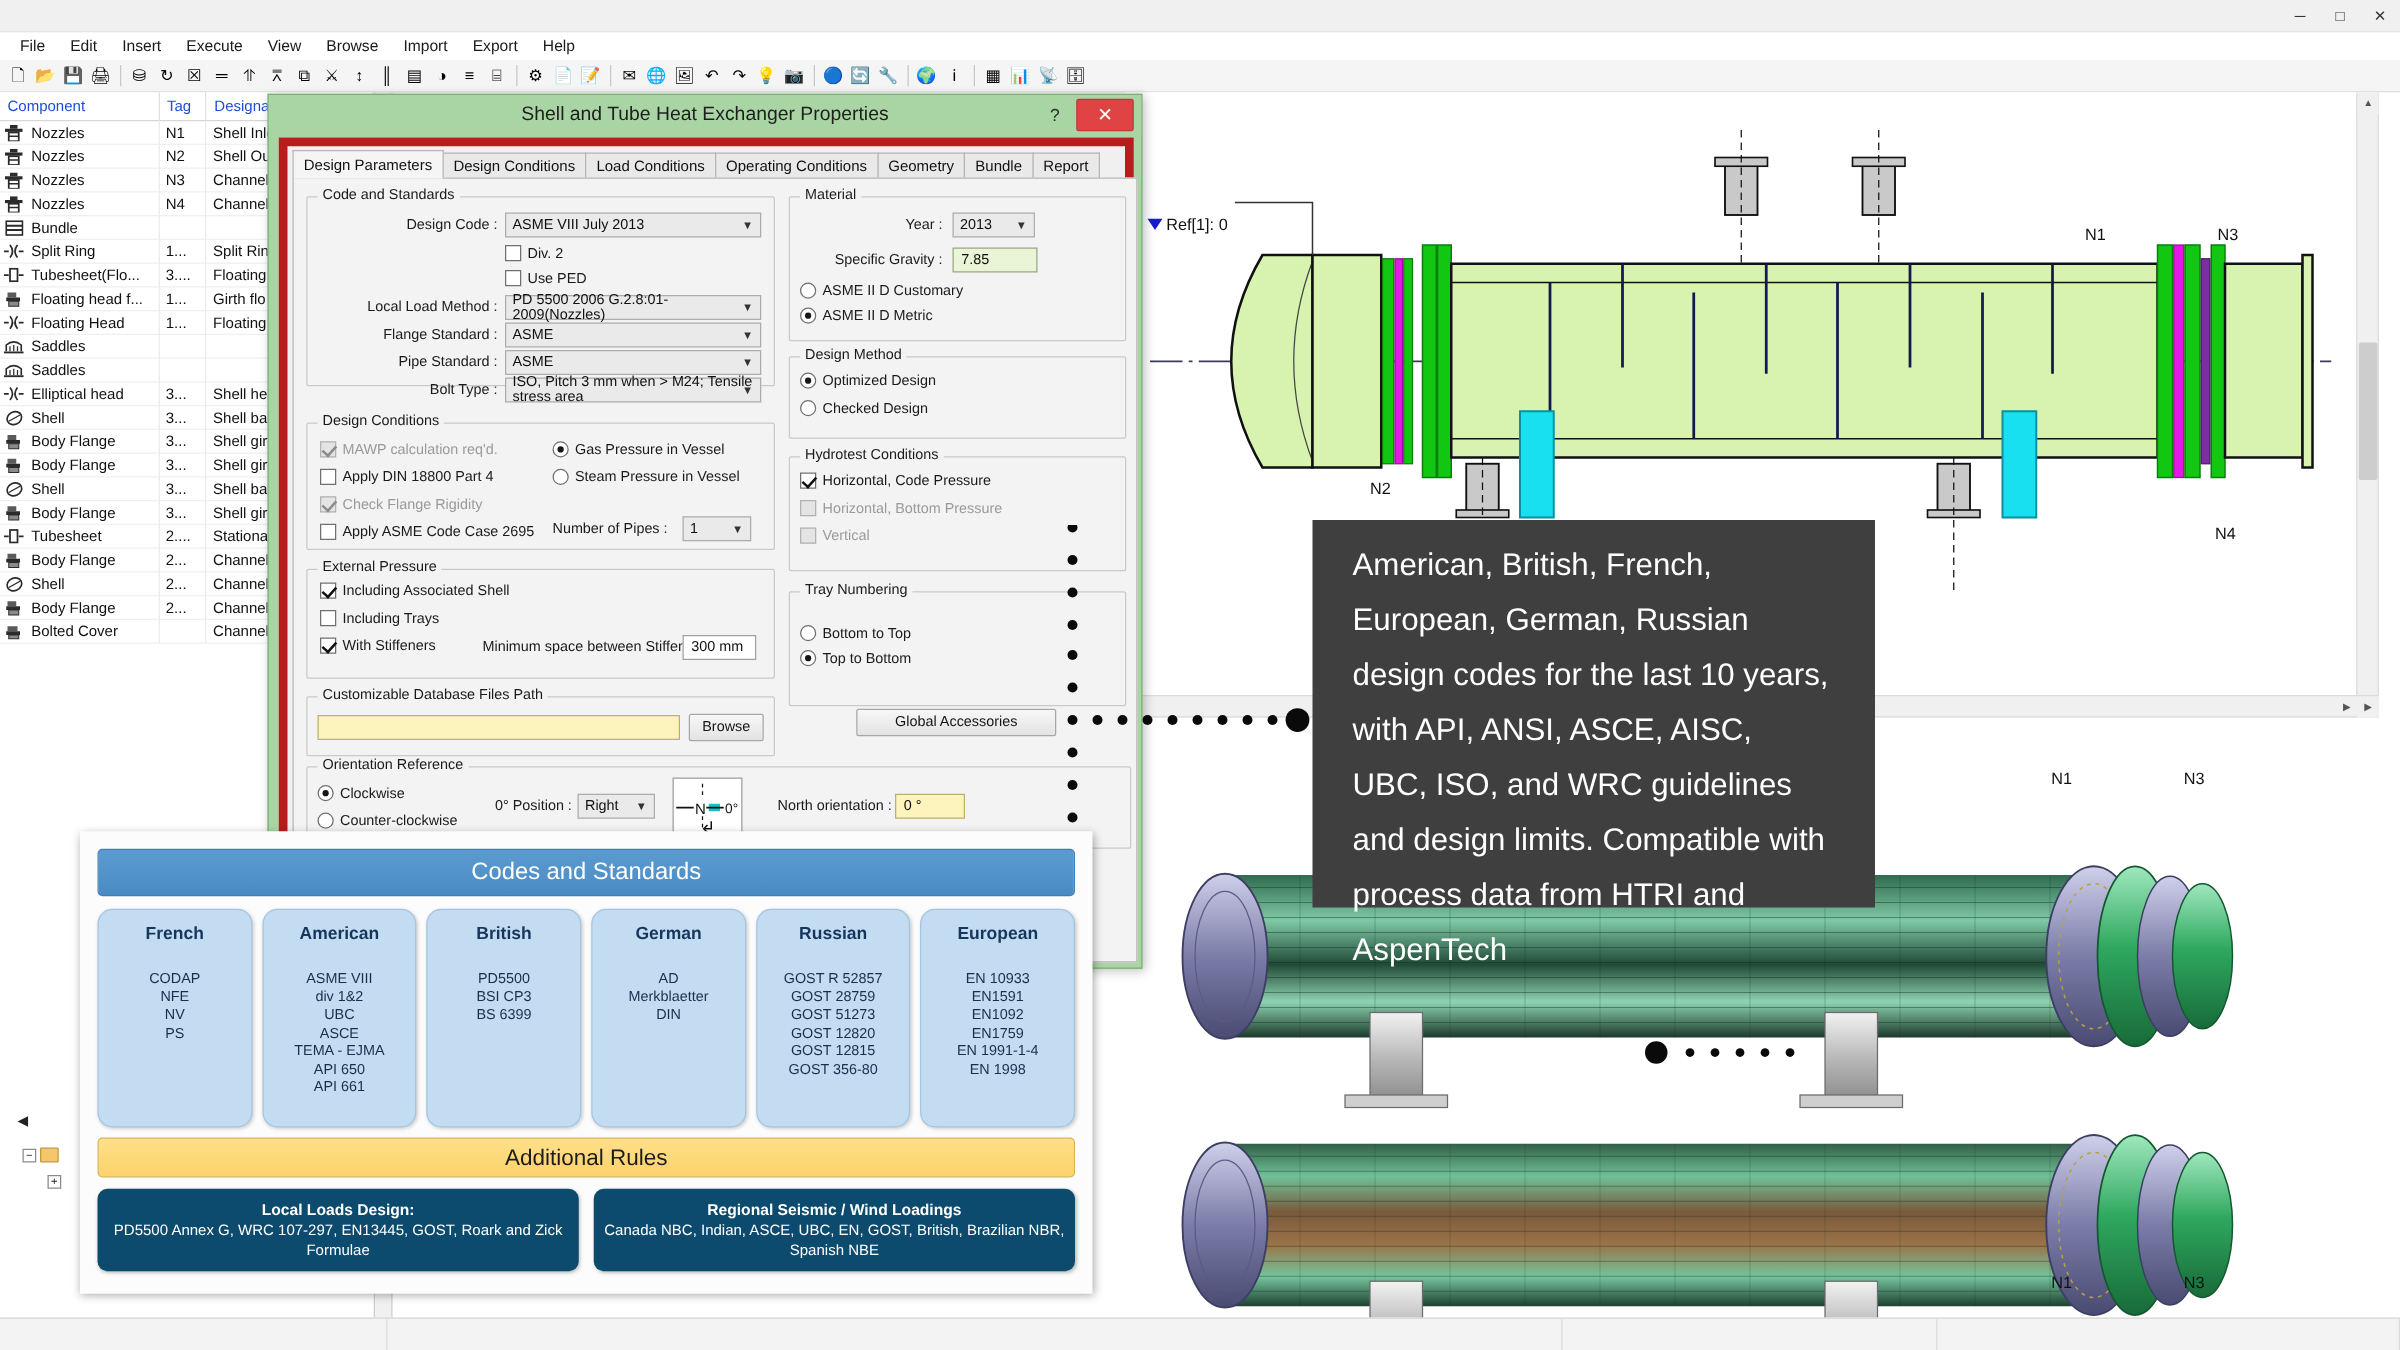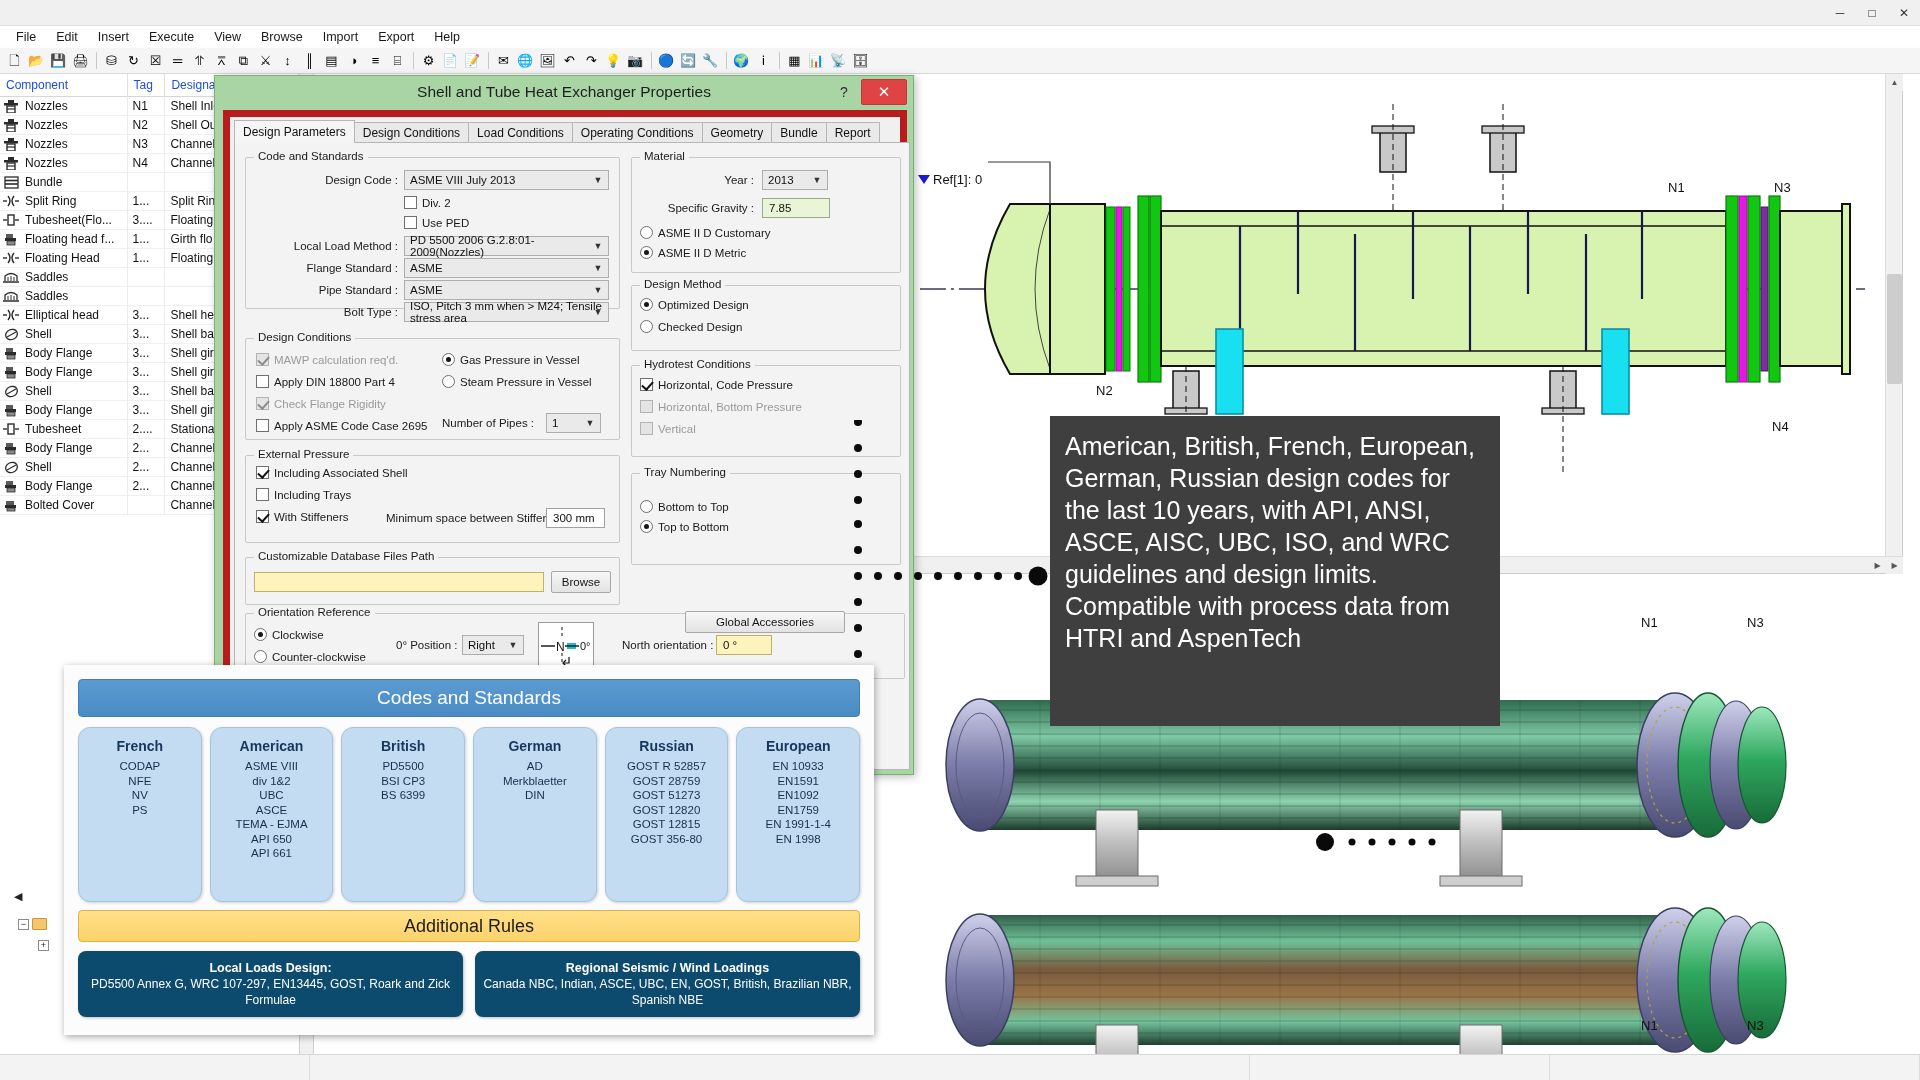--- a/index.html
+++ b/index.html
@@ -321,21 +321,21 @@
     display: flex; gap: 8px;
   }
   .code-box {
     flex: 1;
     background: #c3dcf1; border: 1px solid #a4c5e2; border-radius: 12px;
     padding: 10px 4px 4px 4px;
     text-align: center;
     box-shadow: 1px 1px 3px rgba(0,0,0,.18);
   }
   .code-box .cb-head {
-    font-size: 14px; font-weight: bold; color: #17365d; margin-bottom: 5px;
+    font-size: 14px; font-weight: bold; color: #17365d; margin-bottom: 22px;
   }
   .code-box .cb-line { font-size: 11.5px; color: #1b2f4d; line-height: 14.5px; }
   .addl-title {
     position: absolute; left: 14px; top: 245px; width: 782px; height: 32px;
     background: linear-gradient(#ffe08a,#fdd26a);
     border: 1px solid #d8b34e; border-radius: 4px;
     display: flex; align-items: center; justify-content: center;
     color: #1c1c1c; font-size: 18px;
   }
   .addl-row {
@@ -349,22 +349,22 @@
     box-shadow: 1px 1px 3px rgba(0,0,0,.25);
   }
   .addl-box .ab-head { font-size: 12.5px; font-weight: bold; line-height: 16px; }
   .addl-box .ab-text { font-size: 12px; line-height: 16px; }
 
   
   .callout {
     position: absolute; left: 1050px; top: 416px; width: 450px; height: 310px;
     background: #3f3f3f;
     color: #ffffff;
-    padding: 14px 15px;
-    font-size: 25px; line-height: 32px;
+    padding: 14px 32px;
+    font-size: 25px; line-height: 44px;
     z-index: 55;
   }
   .dots { position: absolute; z-index: 54; }
 
   
   svg.sch { display: block; }
 </style>
 </head>
 <body>
 
@@ -1222,21 +1222,21 @@
           <div class="rad" style="left:8px; top:26px;">
             <span class="circ"></span>
             <span>Bottom to Top</span>
           </div>
           <div class="rad" style="left:8px; top:46px;">
             <span class="circ sel"></span>
             <span>Top to Bottom</span>
           </div>
         </div>
 
-        <div class="btn" style="left:450px; top:424px; width:160px;margin-top:44px;">Global Accessories</div>
+        <div class="btn" style="left:450px; top:424px; width:160px;">Global Accessories</div>
 
       </div>
     </div>
   </div>
 
   <svg class="dots" style="left:840px; top:420px; width:240px; height:400px;" width="240" height="400" viewBox="0 0 240 400">
     <g fill="#0a0a0a">
       <circle cx="18" cy="156" r="4"></circle>
         <circle cx="38" cy="156" r="4"></circle>
         <circle cx="58" cy="156" r="4"></circle>

